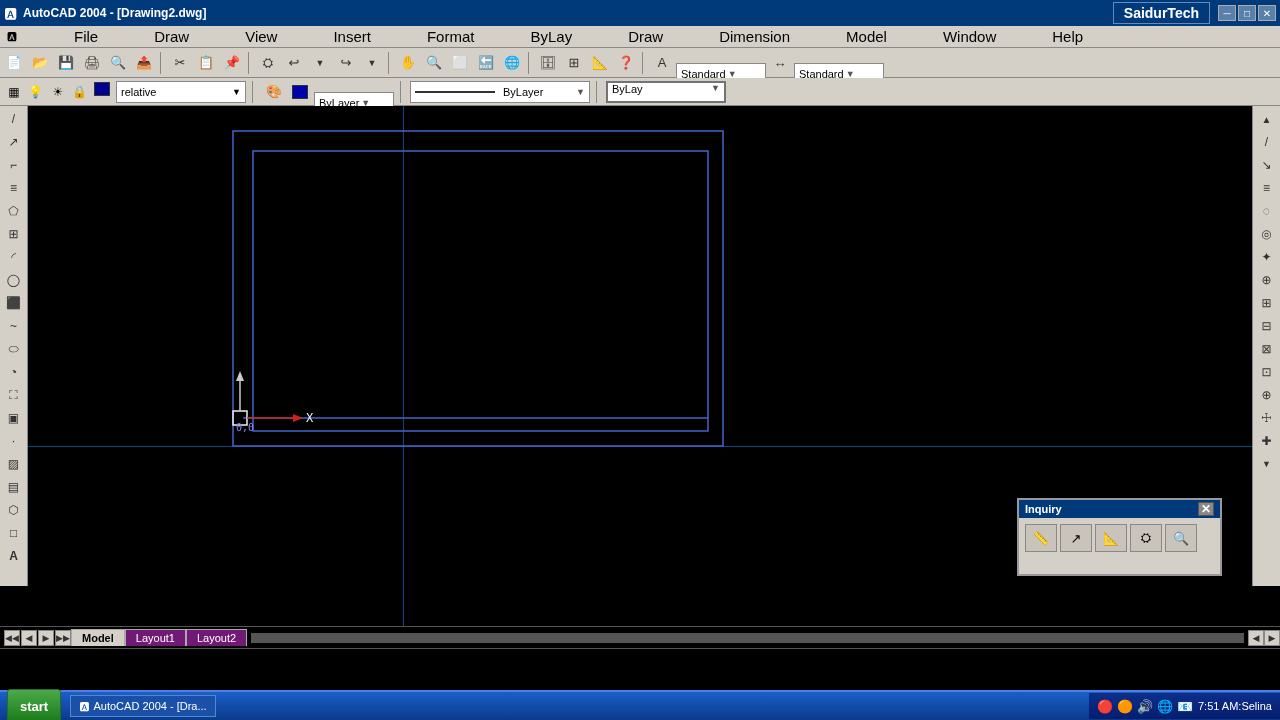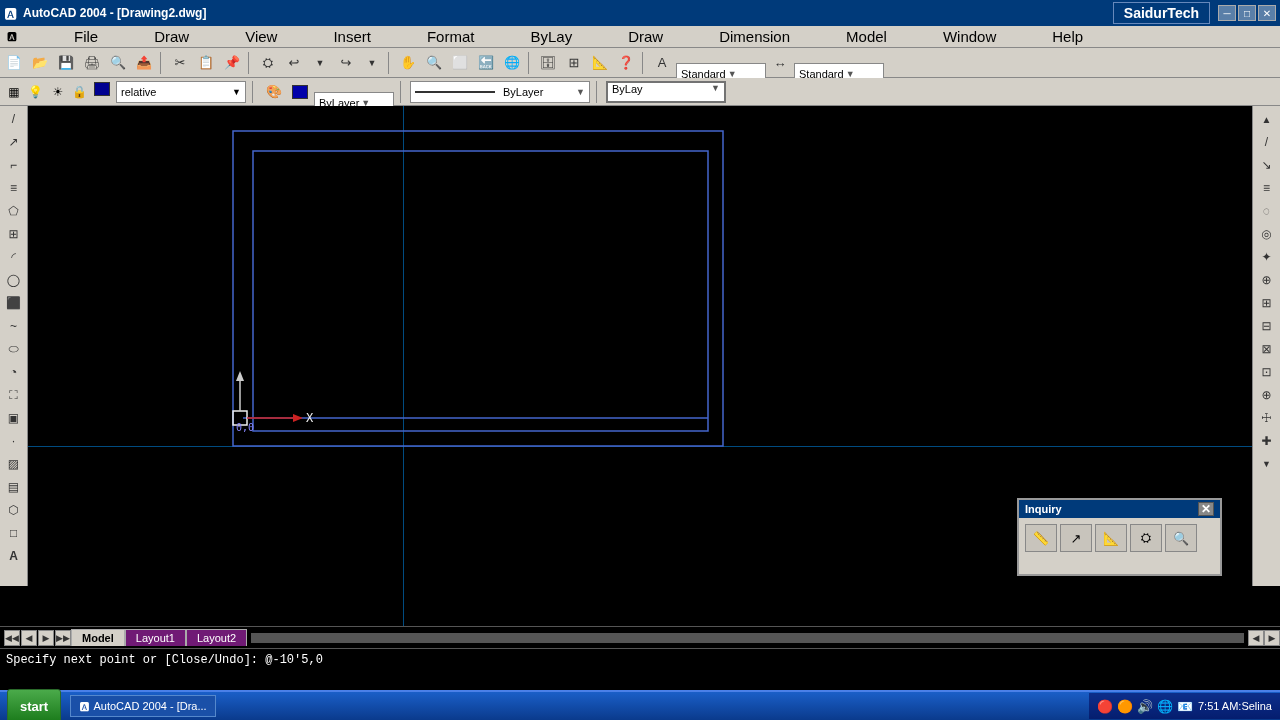--- a/index.html
+++ b/index.html
@@ -357,21 +357,20 @@
     </div>
     <div class="tab-item active">Model</div>
     <div class="tab-item">Layout1</div>
     <div class="tab-item">Layout2</div>
     <div style="flex:1; height:10px; background:#555; margin:0 4px;"></div>
     <div class="tab-nav-btn" style="background:#d4d0c8;">◀</div>
     <div class="tab-nav-btn" style="background:#d4d0c8;">▶</div>
   </div>
 
   <div id="command-area">
-    <div style="color:#fff; font-family:'Courier New',monospace; font-size:12px;">Specify next point or [Close/Undo]: @-10'5,0</div>
   </div>
 
   <div id="status-bar" style="display:flex; align-items:center; background:#d4d0c8; height:22px; font-size:11px; border-top:1px solid #888;">
     <div class="status-coords">2'-3"&lt;   0 ,0'-0"</div>
     <div class="status-btn">SNAP</div>
     <div class="status-btn">GRID</div>
     <div class="status-btn active">ORTHO</div>
     <div class="status-btn">POLAR</div>
     <div class="status-btn">OSNAP</div>
     <div class="status-btn">OTRACK</div>

